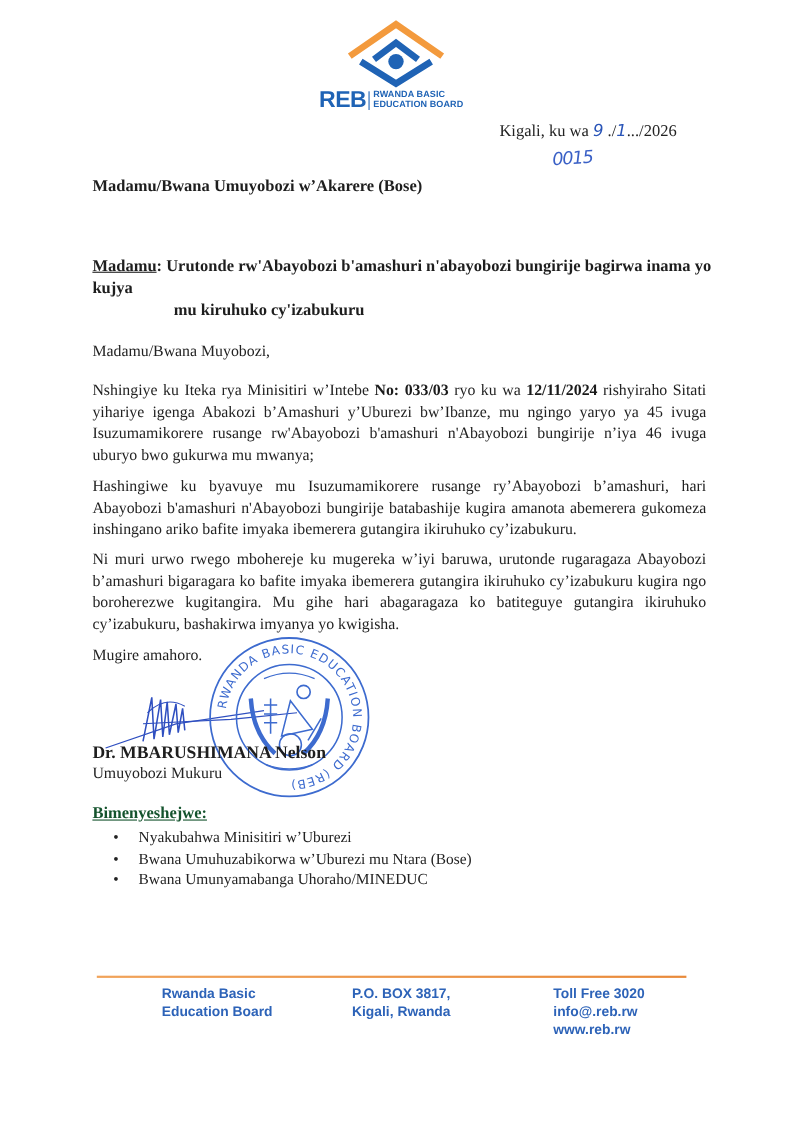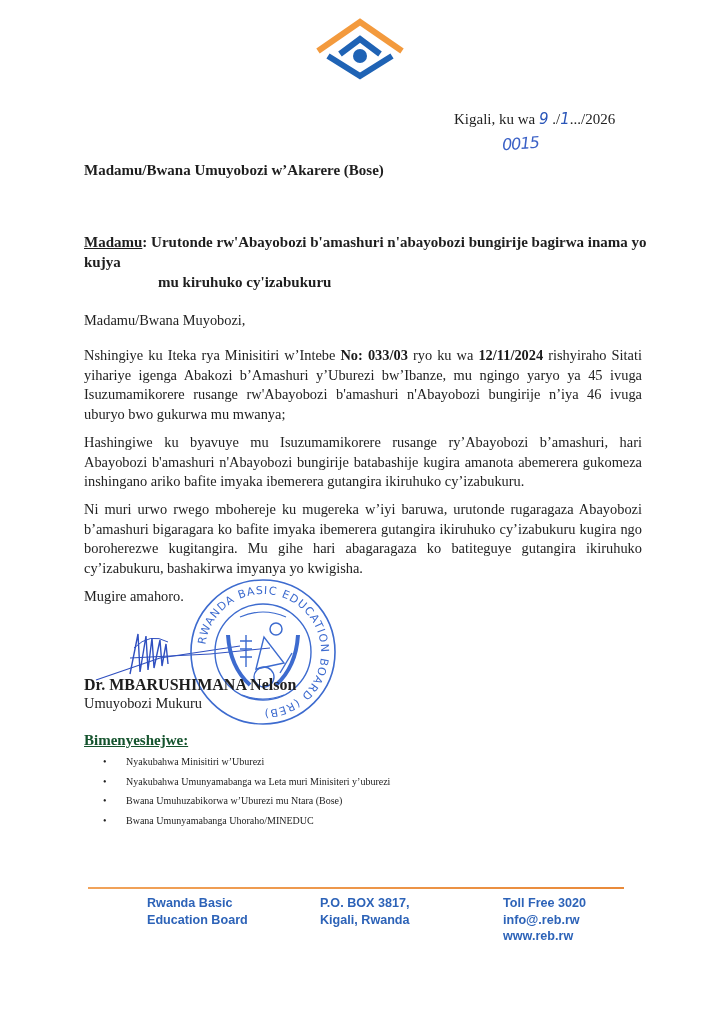--- a/index.html
+++ b/index.html
@@ -27,21 +27,21 @@
     .subject .label { text-decoration: underline; }
     .subject .indent { display: block; padding-left: 74px; }
 
     .para { left: 84px; width: 558px; font-size: 14.4px; line-height: 19.6px; text-align: justify; color: #222; }
     .para b { color: #1a1a1a; }
 
     .sig-name { left: 84px; top: 676px; font-size: 16px; font-weight: 700; color: #1e1e1e; }
     .sig-title { left: 84px; top: 695px; font-size: 14.4px; color: #222; }
 
     .cc-heading { left: 84px; top: 732px; font-size: 15px; font-weight: 700; text-decoration: underline; color: #14532d; }
-    .cc-list { left: 100px; top: 752px; list-style: none; font-size: 10px; line-height: 19.5px; color: #222; }
+    .cc-list { left: 100px; top: 752px; list-style: none; font-size: 14px; line-height: 19.5px; color: #222; }
     .cc-list li { position: relative; padding-left: 26px; }
     .cc-list li::before { content: "•"; position: absolute; left: 3px; top: 0; }
 
     .footer-line { left: 88px; top: 887px; width: 536px; height: 2px; background: linear-gradient(to right, #f1a35a, #e98a3a); }
     .footer-col { top: 895px; font-family: "Liberation Sans", "DejaVu Sans", sans-serif; font-weight: 700; font-size: 12.6px; line-height: 16.5px; color: #2d63b8; }
 
     .stamp { left: 188px; top: 577px; width: 150px; height: 150px; }
     .signature { left: 90px; top: 628px; width: 200px; height: 56px; }
   </style>
 </head>
@@ -51,20 +51,28 @@
   <svg width="96" height="62" viewBox="0 0 96 62">
 
     <polyline points="6,33 48,4 90,33" fill="none" stroke="#f39a3d" stroke-width="6" stroke-linejoin="miter"></polyline>
 
     <polyline points="28,36 48,21 68,36" fill="none" stroke="#1f63b5" stroke-width="6"></polyline>
 
     <path d="M16,38 L48,58 L80,38" fill="none" stroke="#1f63b5" stroke-width="6"></path>
 
     <circle cx="48" cy="38" r="7" fill="#1f63b5"></circle>
   </svg>
+  <div class="logo-text">
+    <span class="logo-reb">REB</span>
+    <span class="logo-sep"></span>
+    <span class="logo-sub">
+      <span>RWANDA BASIC</span><br>
+      <span>EDUCATION BOARD</span>
+    </span>
+  </div>
 </div>
 
 <div class="abs ref-block">
   <div>
     <span>Kigali, ku wa </span><span class="hand">9</span><span> ./</span><span class="hand">1</span><span>.../2026</span>
   </div>
 </div>
 <div class="hand-num">0015</div>
 
 <div class="abs addressee">
@@ -115,21 +123,20 @@
   <path d="M52,40 Q75,30 98,40" fill="none" stroke="#3d6bcf" stroke-width="1.2"></path>
   <path d="M54,118 Q75,126 96,118" fill="none" stroke="#3d6bcf" stroke-width="1.2"></path>
 </svg>
 
 <div class="abs sig-name">Dr. MBARUSHIMANA Nelson</div>
 <div class="abs sig-title">Umuyobozi Mukuru</div>
 
 <div class="abs cc-heading">Bimenyeshejwe:</div>
 <ul class="abs cc-list">
   <li>Nyakubahwa Minisitiri w’Uburezi</li>
-  <li>Nyakubahwa Umunyamabanga wa Leta muri Minisiteri y’uburezi</li>
   <li>Bwana Umuhuzabikorwa w’Uburezi mu Ntara (Bose)</li>
   <li>Bwana Umunyamabanga Uhoraho/MINEDUC</li>
 </ul>
 
 <div class="abs footer-line"></div>
 <div class="abs footer-col" style="left:147px;">
   <div>Rwanda Basic</div>
   <div>Education Board</div>
 </div>
 <div class="abs footer-col" style="left:320px;text-align:center;">

